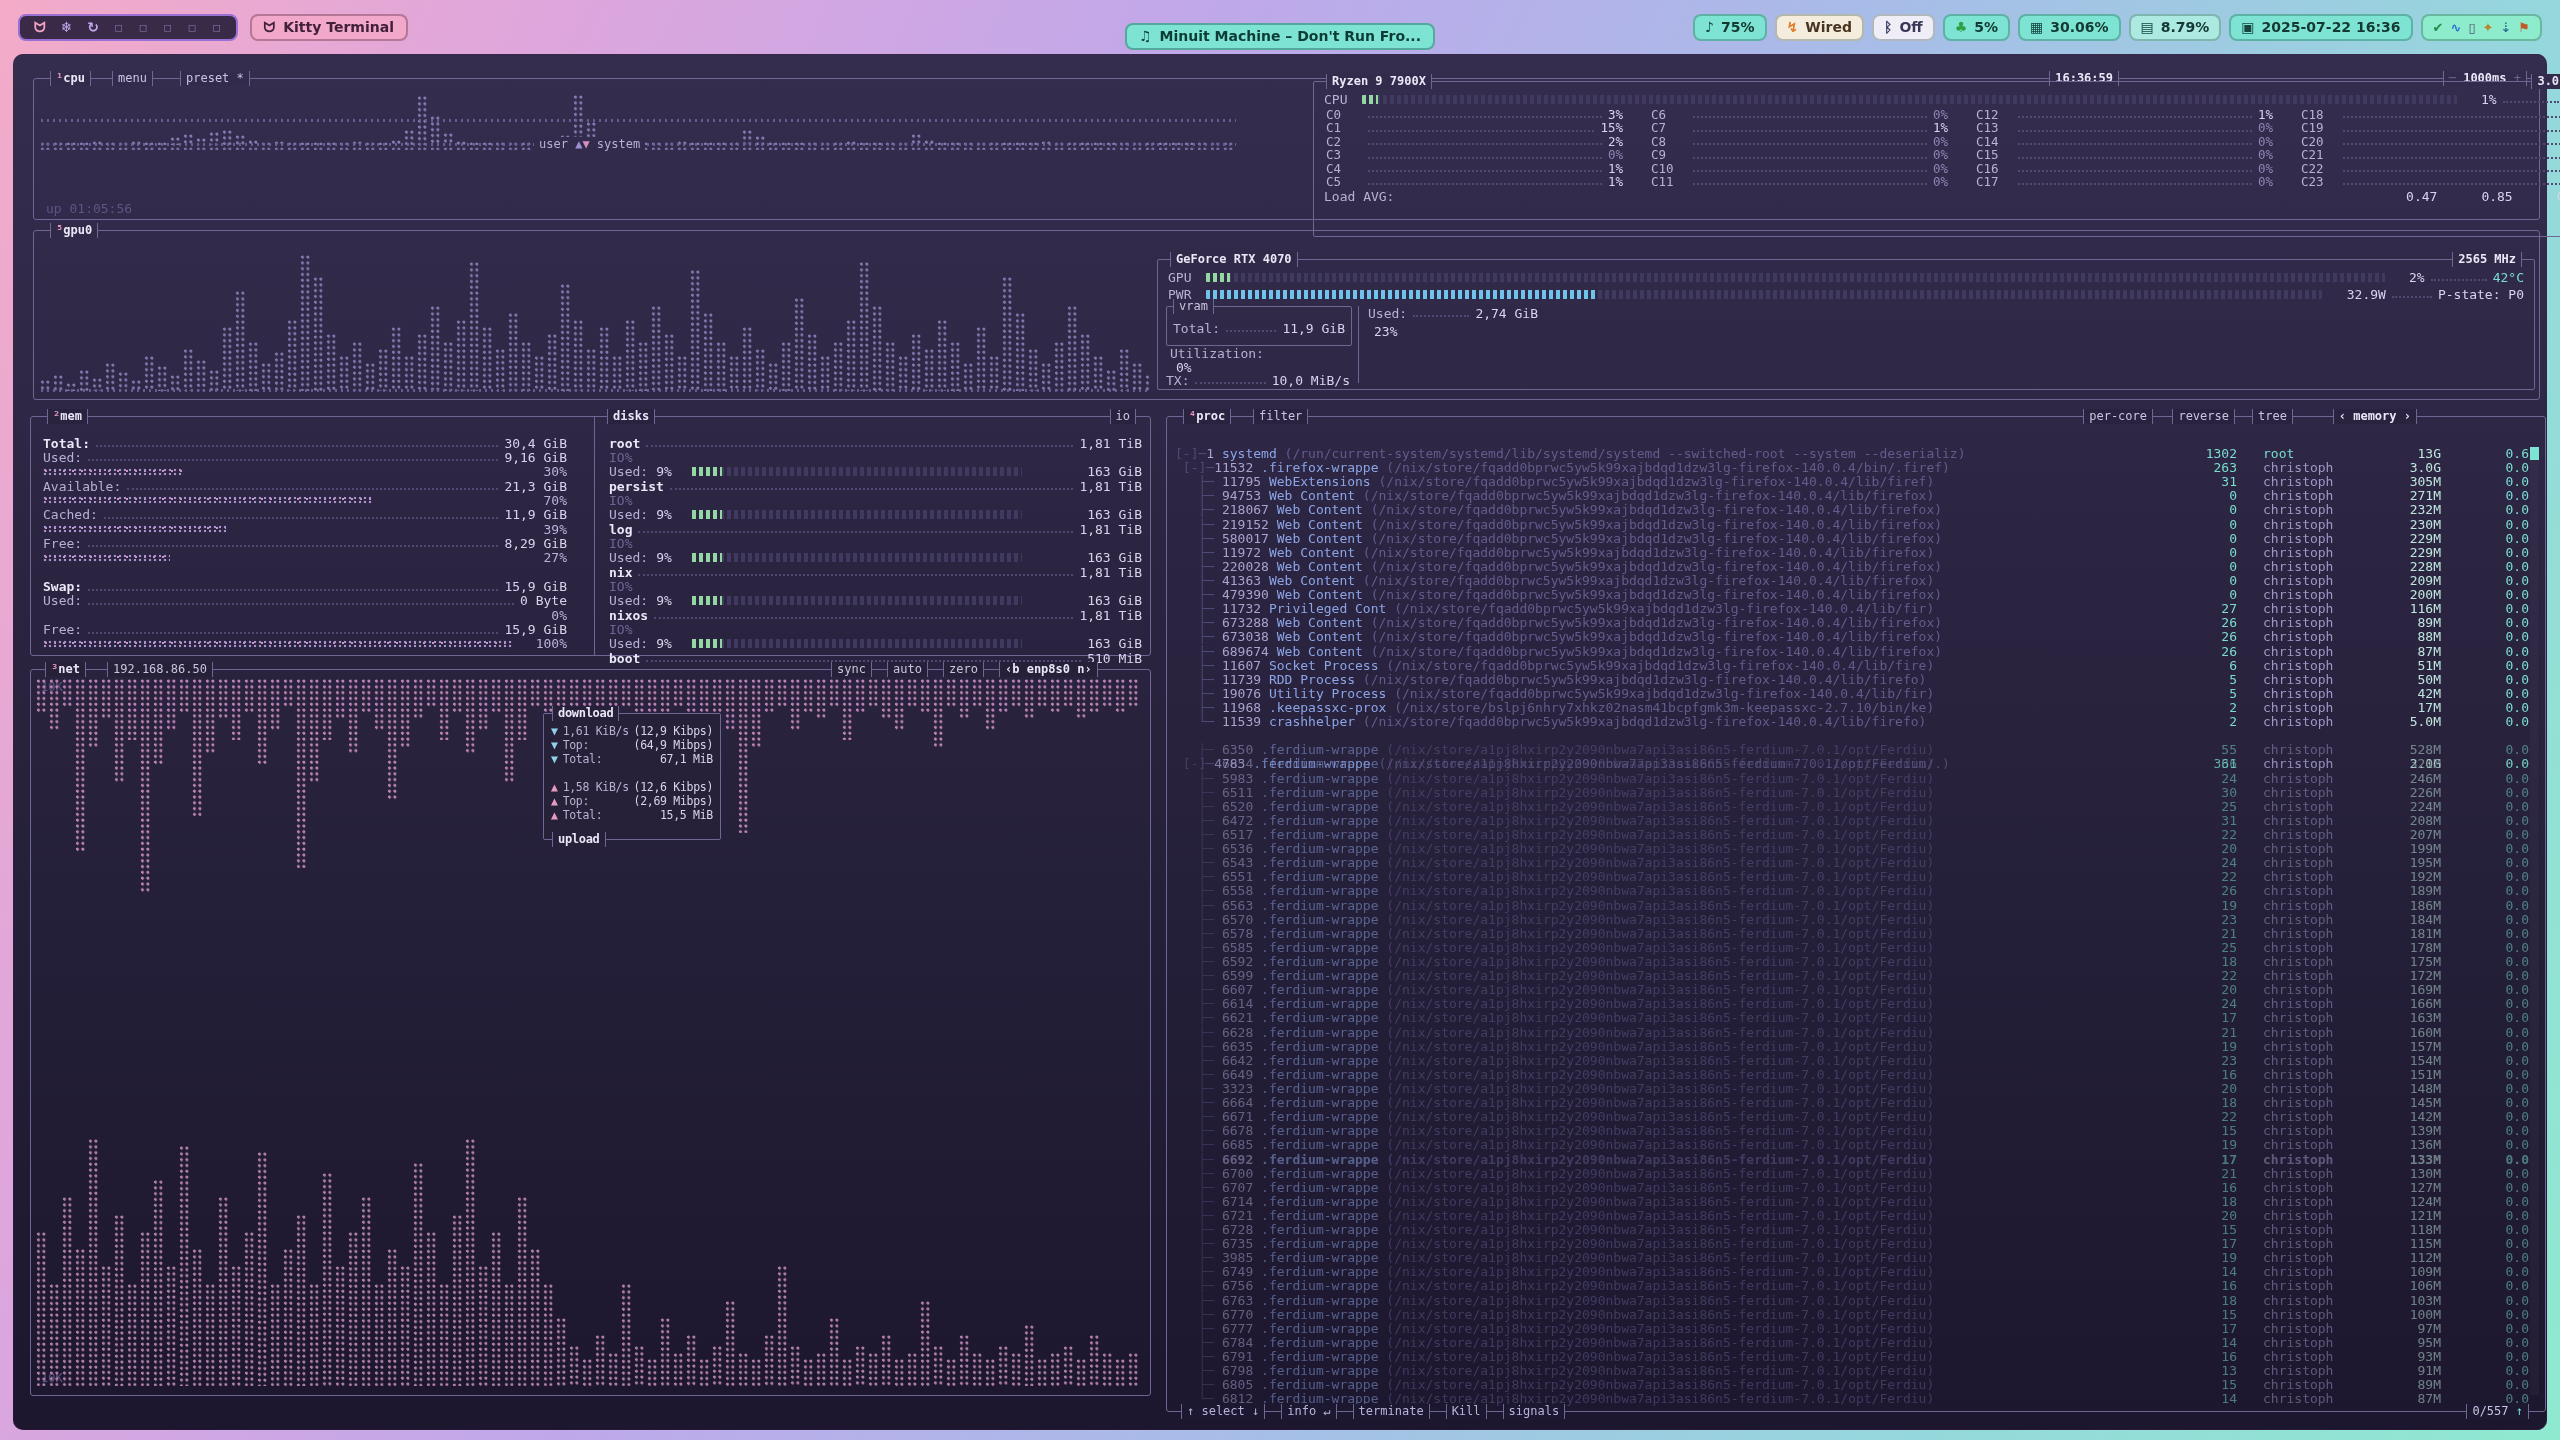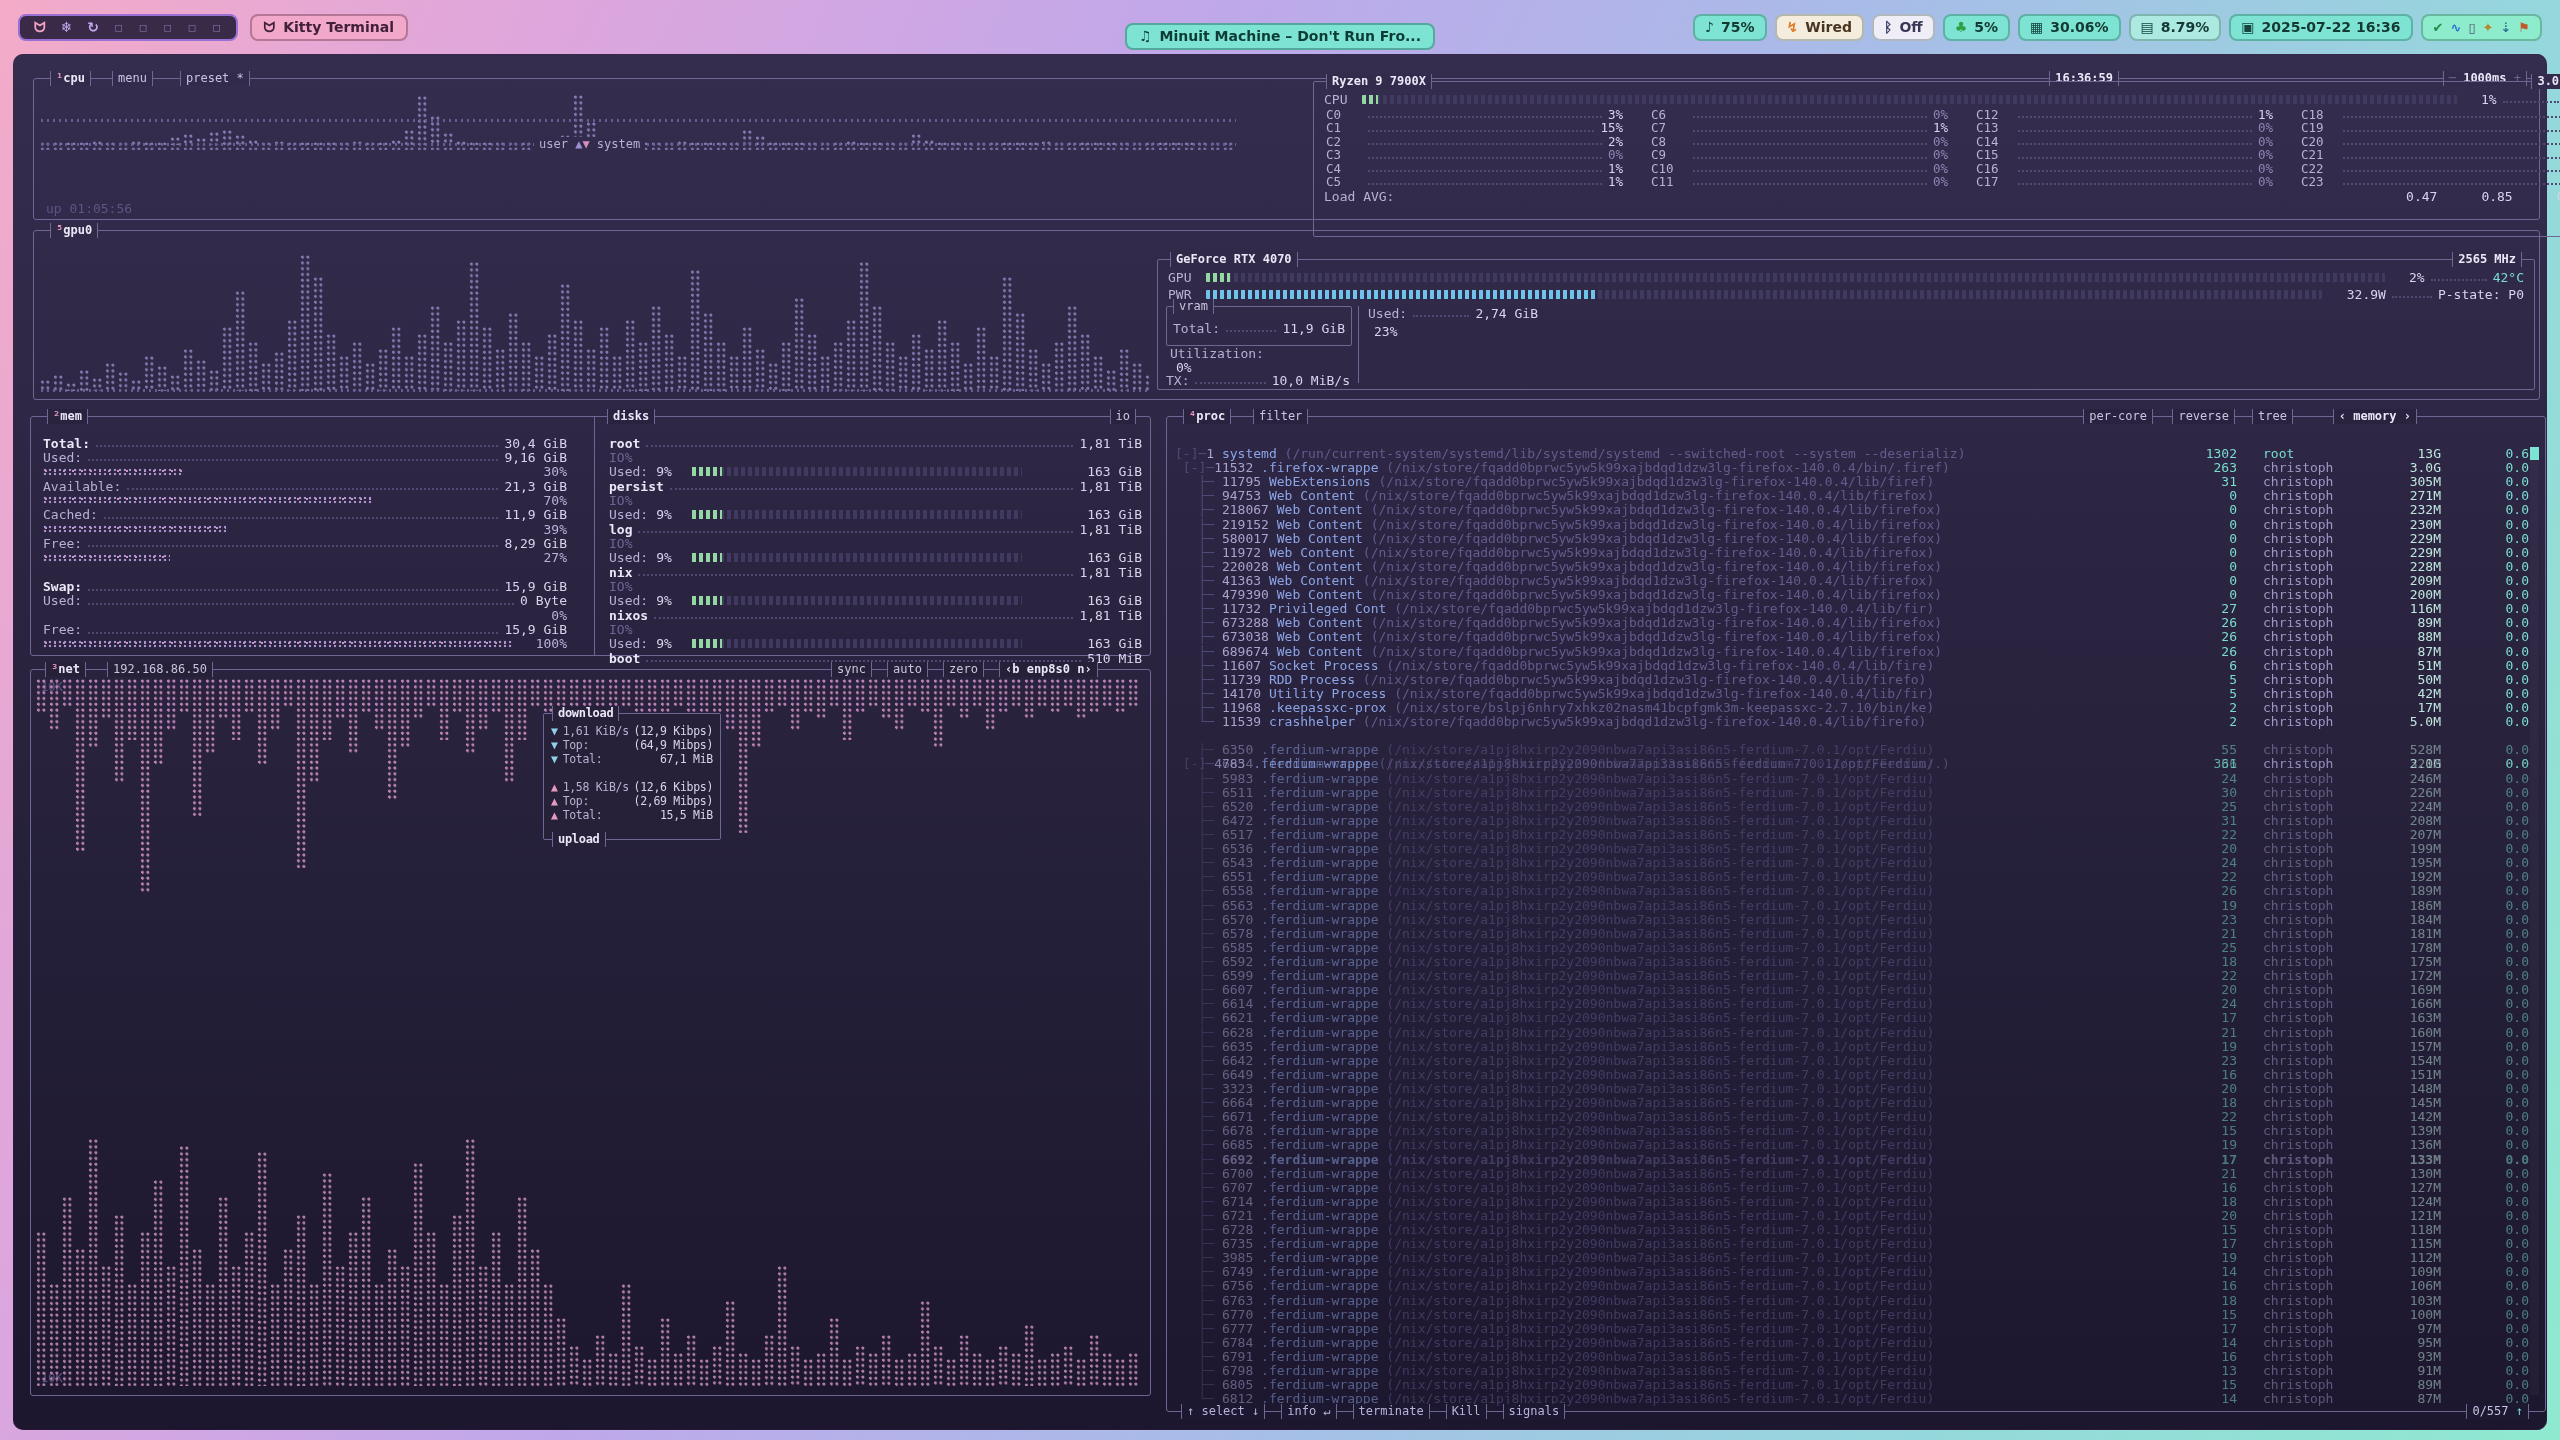--- a/index.html
+++ b/index.html
@@ -1163,21 +1163,21 @@
             <span class="pcpu">0.0</span>
           </div>
           <div class="prow" style="top: 255.76px;">
             <span class="pmain"><span class="ptree">   ├─ </span><span class="ppid">11739 </span><span class="pname">RDD Process </span><span class="pcmd">(/nix/store/fqadd0bprwc5yw5k99xajbdqd1dzw3lg-firefox-140.0.4/lib/firefo)</span></span>
             <span class="pth">5</span>
             <span class="puser">christoph</span>
             <span class="pmem">50M</span>
             <span class="pcpu">0.0</span>
           </div>
           <div class="prow" style="top: 269.87px;">
-            <span class="pmain"><span class="ptree">   ├─ </span><span class="ppid">14170 </span><span class="pname">Utility Process </span><span class="pcmd">(/nix/store/fqadd0bprwc5yw5k99xajbdqd1dzw3lg-firefox-140.0.4/lib/fir)</span></span>
+            <span class="pmain"><span class="ptree">   ├─ </span><span class="ppid">19076 </span><span class="pname">Utility Process </span><span class="pcmd">(/nix/store/fqadd0bprwc5yw5k99xajbdqd1dzw3lg-firefox-140.0.4/lib/fir)</span></span>
             <span class="pth">5</span>
             <span class="puser">christoph</span>
             <span class="pmem">42M</span>
             <span class="pcpu">0.0</span>
           </div>
           <div class="prow" style="top: 283.98px;">
             <span class="pmain"><span class="ptree">   ├─ </span><span class="ppid">11968 </span><span class="pname">.keepassxc-prox </span><span class="pcmd">(/nix/store/bslpj6nhry7xhkz02nasm41bcpfgmk3m-keepassxc-2.7.10/bin/ke)</span></span>
             <span class="pth">2</span>
             <span class="puser">christoph</span>
             <span class="pmem">17M</span>

